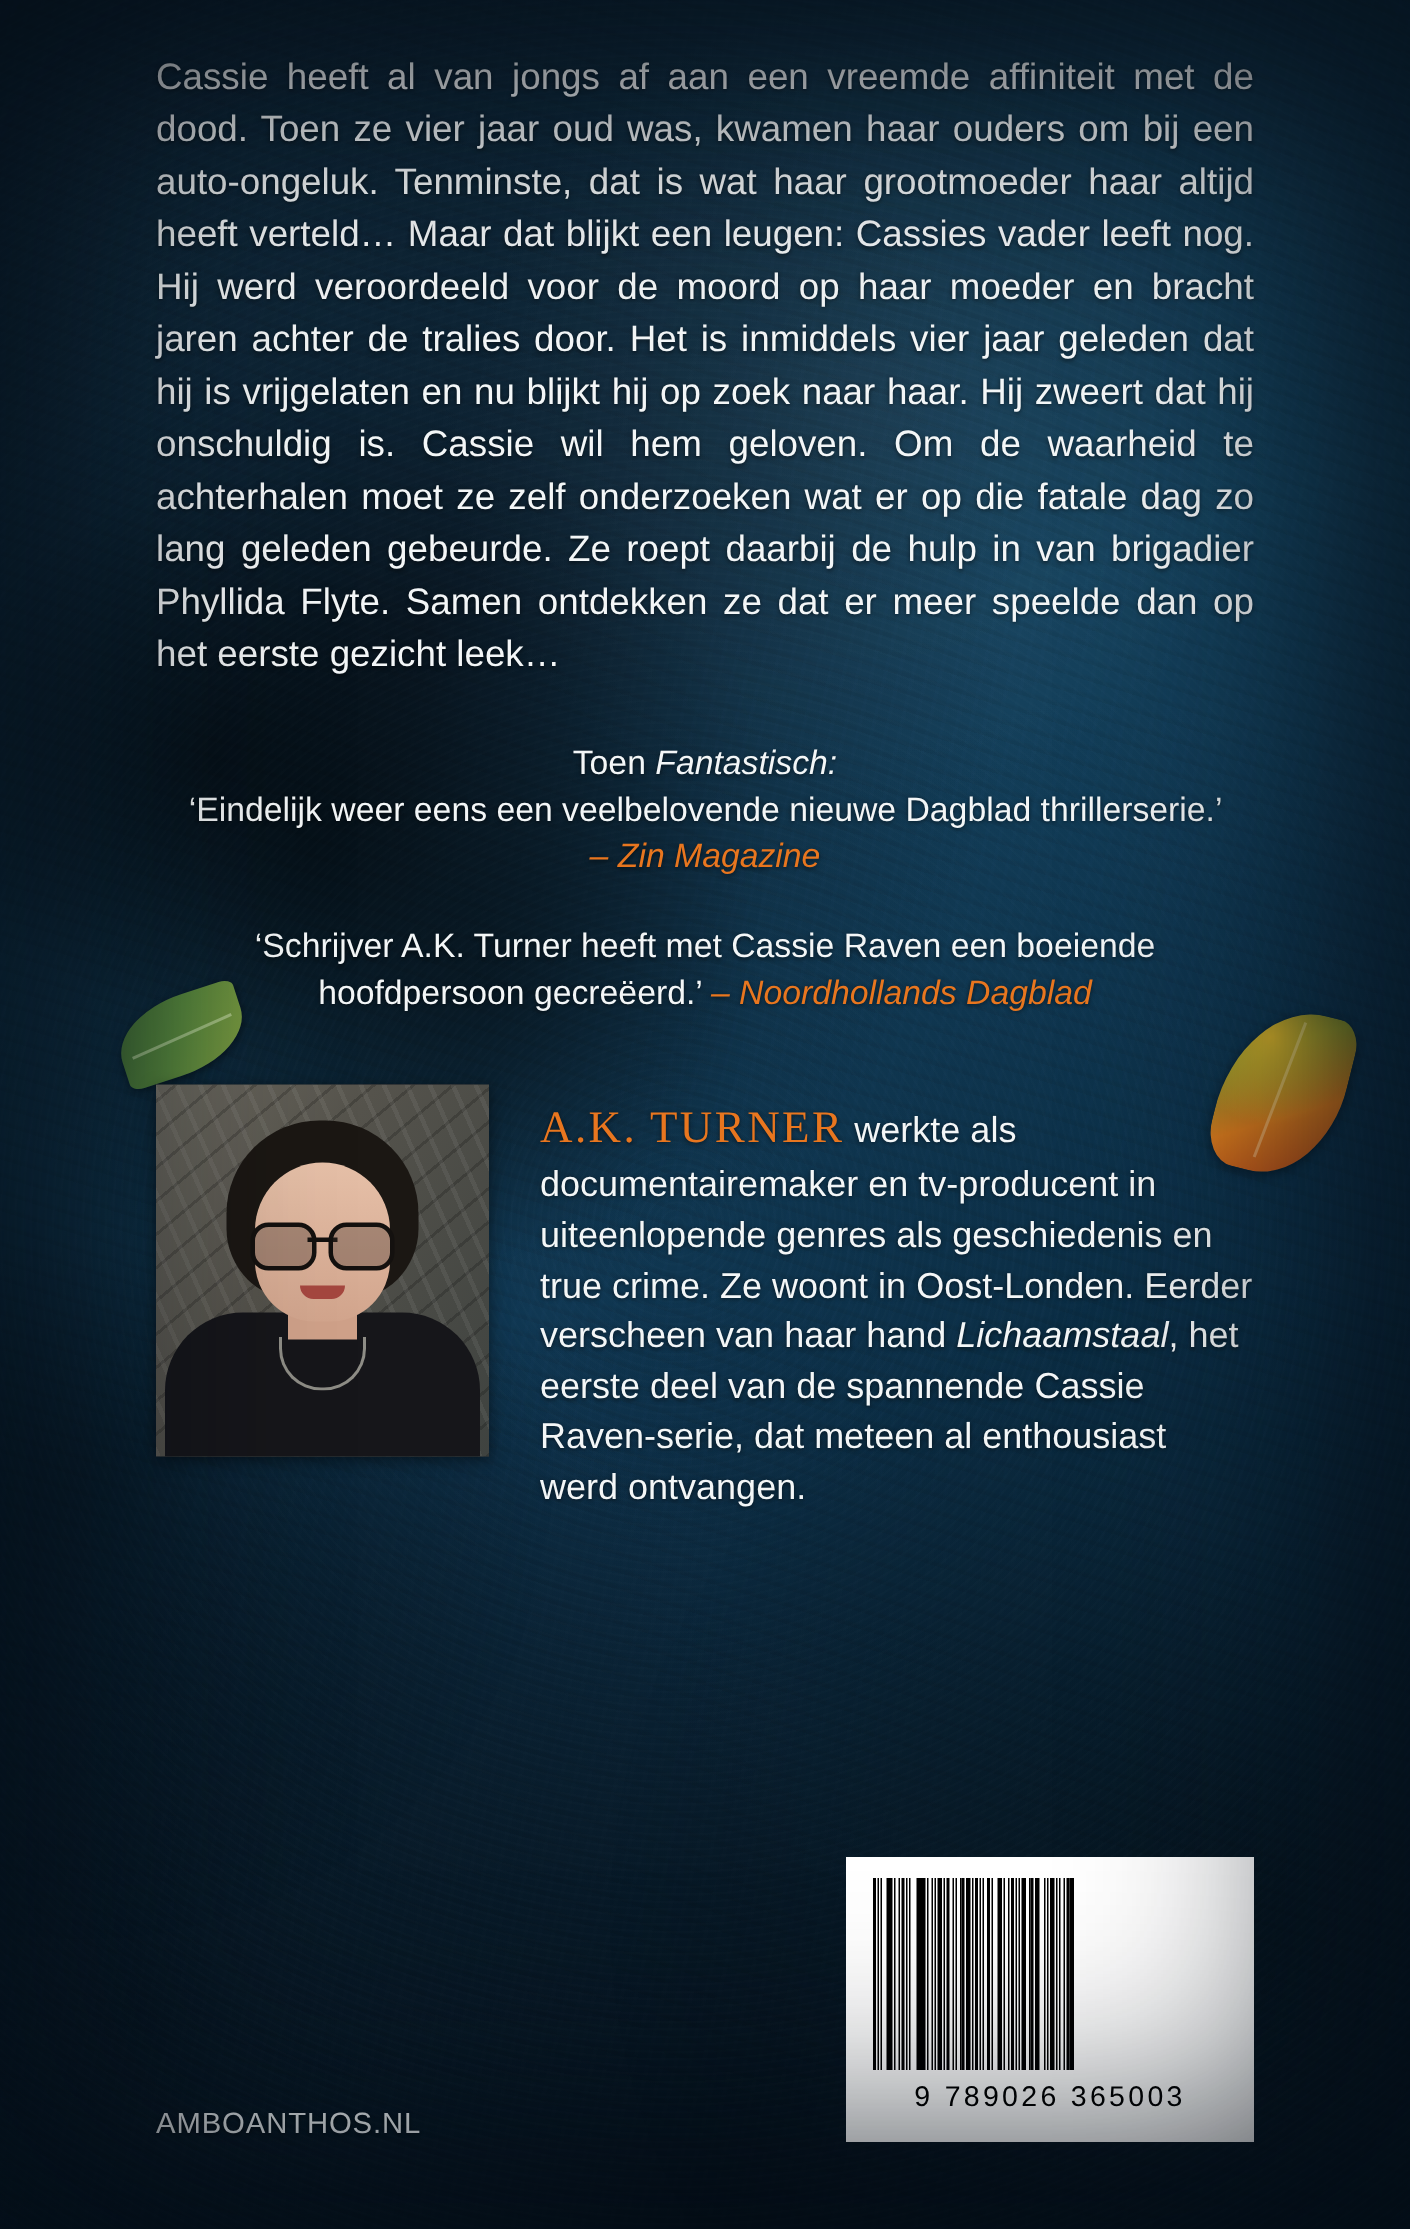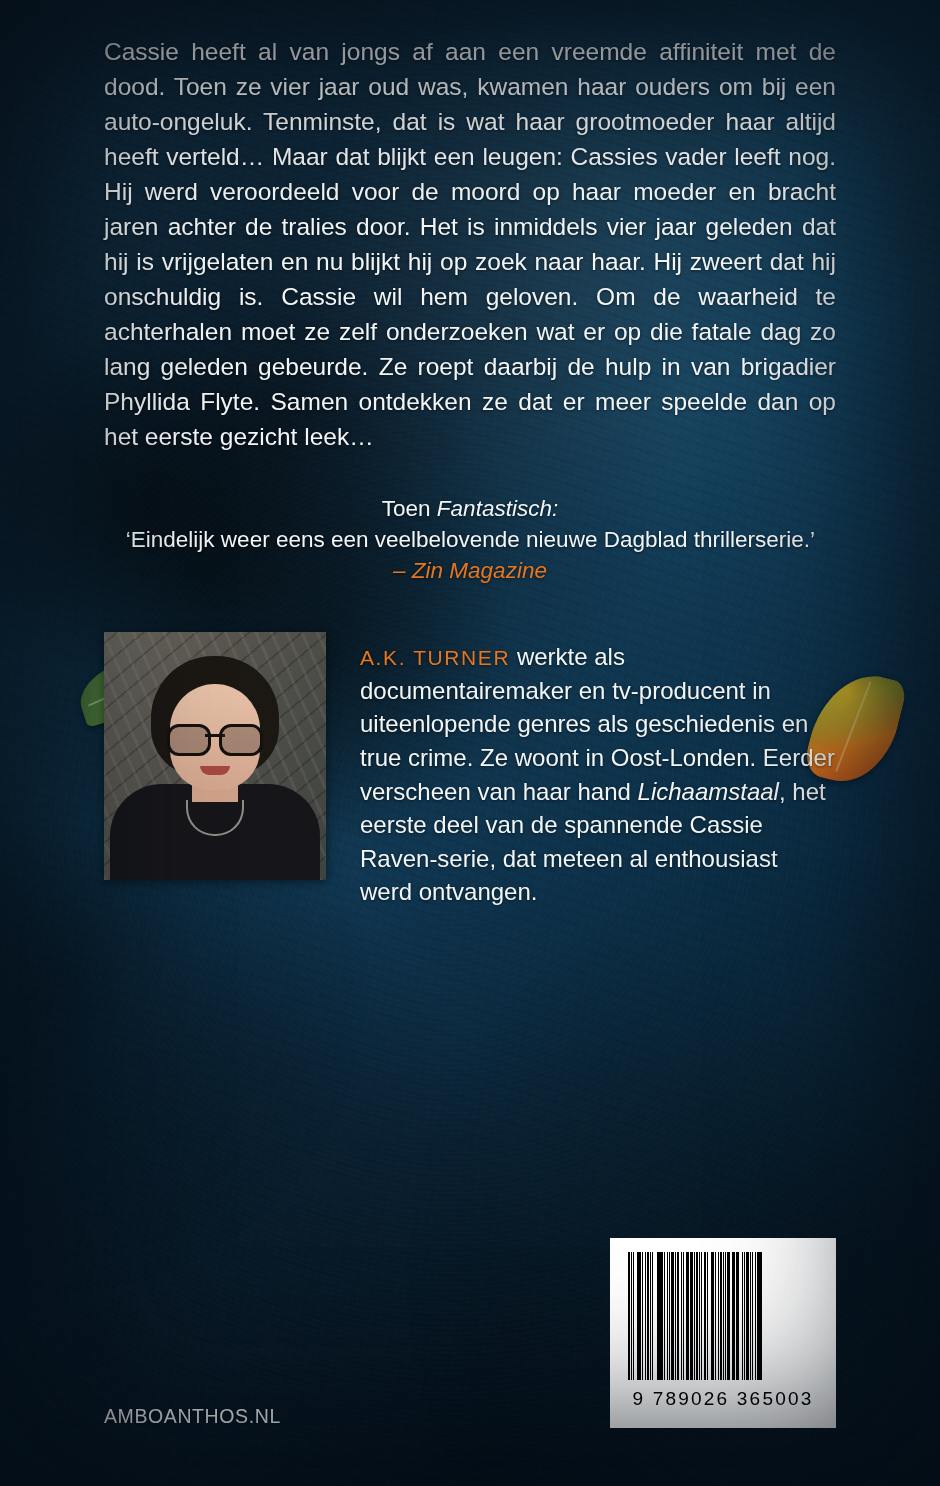--- a/index.html
+++ b/index.html
@@ -210,28 +210,29 @@
   .author-text {
     color: #f3f6f7;
     font-size: 24px;
     line-height: 1.4;
     text-shadow: 0 1px 3px rgba(0,0,0,0.55);
     padding-top: 8px;
   }
   .author-name {
     color: #e8761f;
     letter-spacing: 1.6px;
-    font-size: 21px;
+    font-size: 30px;
+    font-family: Liberation Serif, serif;
   }
 
   .barcode-box {
     position: absolute;
     right: 104px;
     bottom: 58px;
-    width: 226px;
+    width: 272px;
     height: 190px;
     background: #ffffff;
     box-sizing: border-box;
     padding: 14px 12px 6px 12px;
   }
   .bars {
     height: 128px;
     display: flex;
     align-items: stretch;
     gap: 0;
@@ -324,20 +325,24 @@
 
     <div class="quotes">
 
 
       <p class="quote">
         <span class="over-line"><span>Toen </span><span class="ital">Fantastisch:</span></span>
         <span>‘Eindelijk weer eens een veelbelovende nieuwe Dagblad thrillerserie.’</span>
         <span class="src">– Zin Magazine</span>
       </p>
 
+      <p class="quote">
+        <span>‘Schrijver A.K. Turner heeft met Cassie Raven een boeiende hoofdpersoon gecreëerd.’</span>
+        <span class="src">– Noordhollands Dagblad</span>
+      </p>
 
     </div>
 
     <div class="author-block">
       <div class="author-photo">
         <div class="ap-bg"></div>
         <div class="ap-graffiti"></div>
         <div class="ap-body"></div>
         <div class="ap-neck"></div>
         <div class="ap-hair"></div>

